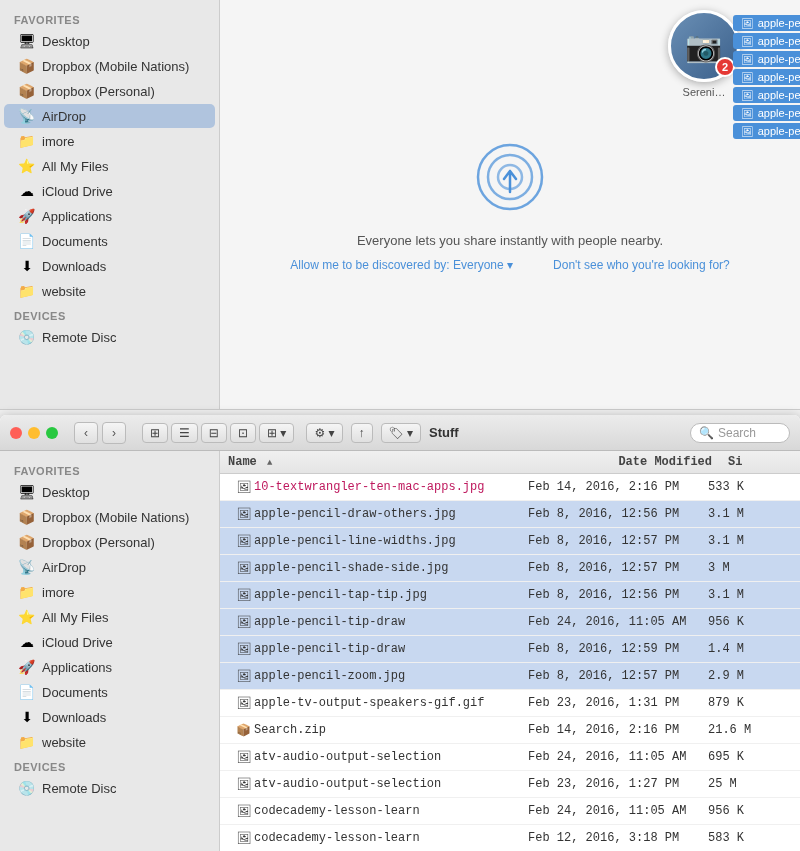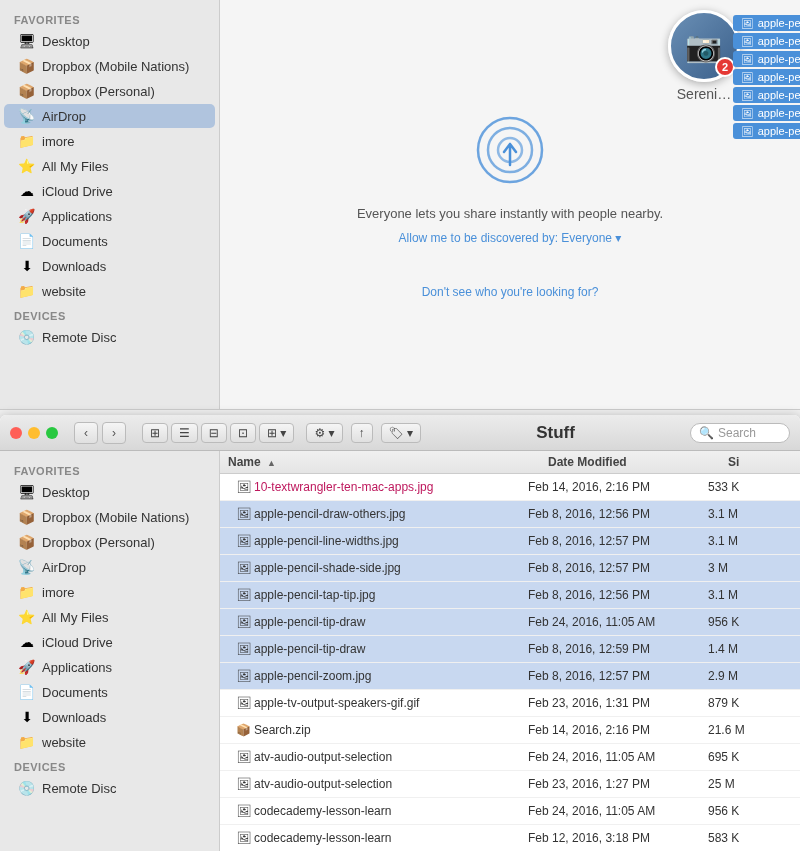--- a/index.html
+++ b/index.html
@@ -102,21 +102,21 @@
       width: 20px; height: 20px;
       background: #e53935;
       border-radius: 50%;
       color: #fff;
       font-size: 11px;
       font-weight: bold;
       display: flex; align-items: center; justify-content: center;
       border: 2px solid #fff;
     }
     .user-label {
-      font-size: 14px;
+      font-size: 11px;
       color: #555;
       text-align: center;
       margin-top: 4px;
     }
     .files-popup {
       position: absolute;
       top: 5px;
       left: 65px;
       display: flex;
       flex-direction: column;
@@ -149,21 +149,20 @@
     .airdrop-link {
       color: #4a90d9;
       font-size: 12px;
       cursor: pointer;
       text-decoration: none;
     }
     .airdrop-bottom-links {
       display: flex;
       gap: 40px;
       align-items: center;
-      flex-direction: column;
     }
 
     
     .finder-bottom {
       position: absolute;
       top: 415px; left: 0;
       width: 800px;
       height: 436px;
       display: flex;
       flex-direction: column;
@@ -195,22 +194,22 @@
       border: 1px solid #bbb;
       border-radius: 4px;
       width: 24px; height: 22px;
       cursor: pointer;
       display: flex; align-items: center; justify-content: center;
       font-size: 12px; color: #555;
     }
 
     .toolbar-title {
       flex: 1;
-      text-align: center;
-      font-size: 17px;
+      text-align: left;
+      font-size: 13px;
       font-weight: 600;
       color: #333;
     }
     .toolbar-btn {
       background: linear-gradient(to bottom, #f5f5f5, #e0e0e0);
       border: 1px solid #bbb;
       border-radius: 4px;
       padding: 2px 7px;
       cursor: pointer;
       font-size: 12px; color: #444;
@@ -240,38 +239,39 @@
       border-right: 1px solid #ccc;
       overflow-y: auto;
       padding-top: 8px;
     }
 
     
     .file-list-container {
       flex: 1;
       overflow-y: auto;
       background: #fff;
+      font-family: Liberation Mono, monospace;
     }
     .file-list-header {
       display: flex;
       background: linear-gradient(to bottom, #f0f0f0, #e5e5e5);
       border-bottom: 1px solid #ccc;
       padding: 4px 0;
       position: sticky;
       top: 0;
       z-index: 10;
     }
     .file-list-header .col {
       font-size: 12px;
       font-weight: 600;
       color: #444;
       padding: 0 8px;
     }
     .col-name { width: 320px; }
-    .col-date { width: 180px; }
+    .col-date { width: 180px; text-align: right; }
     .col-size { flex: 1; }
 
     .file-row {
       display: flex;
       align-items: center;
       padding: 2px 0;
       border-bottom: 1px solid #f0f0f0;
       cursor: pointer;
     }
     .file-row.selected { background: #c8d8f0; }

